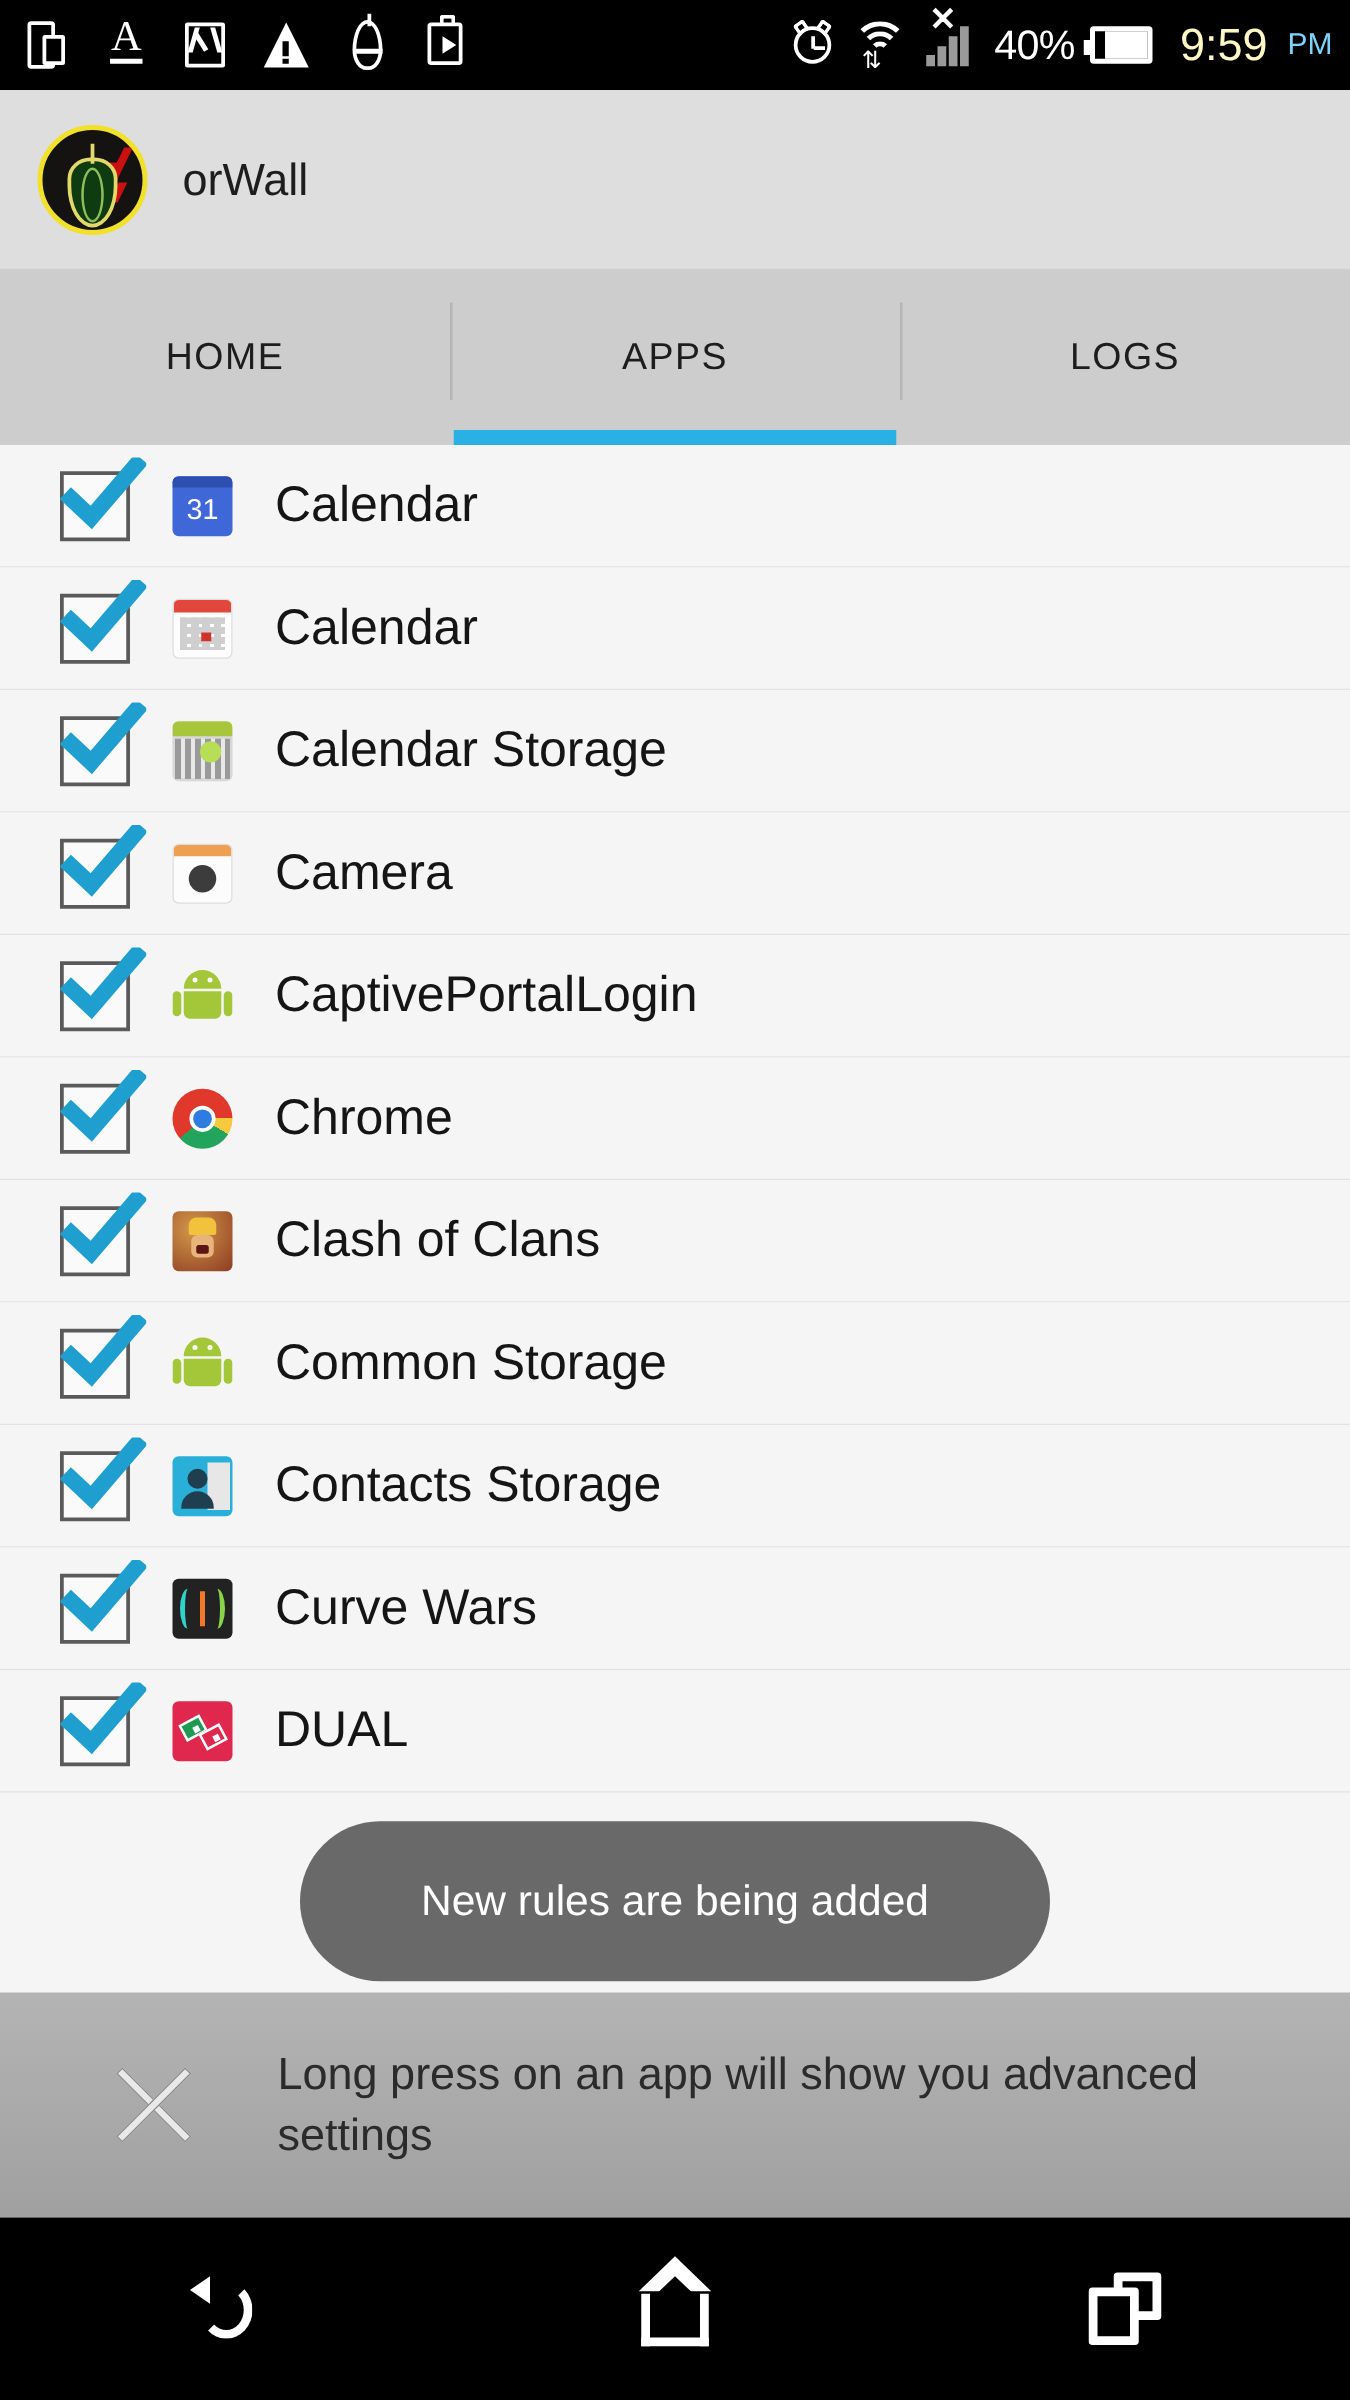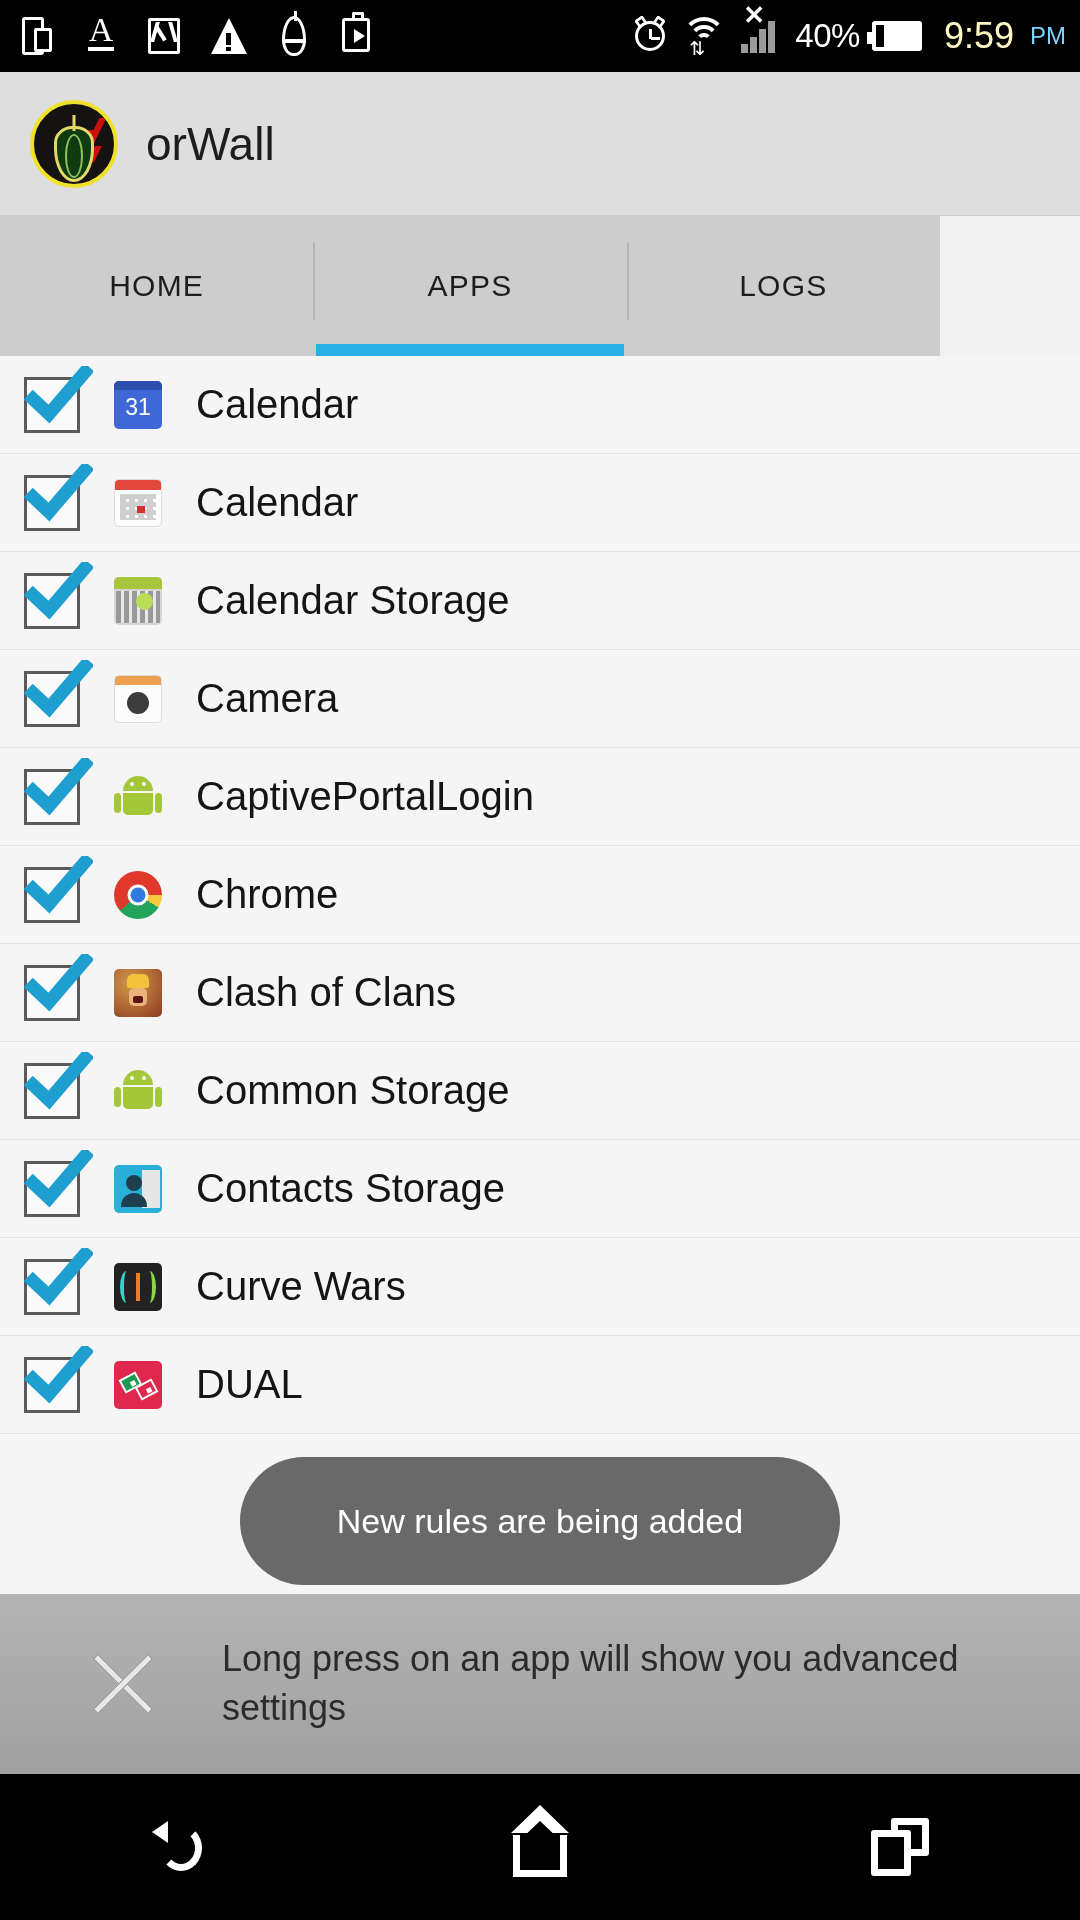--- a/index.html
+++ b/index.html
@@ -83,35 +83,35 @@
   .logo .onion{ position:absolute; left:50%; top:28%; transform:translateX(-50%);
          width:40px; height:56px; border:3px solid #e3d96a;
          border-radius:46% 46% 50% 50%/30% 30% 60% 60%; background:#0f3b10;}
   .logo .onion:before{ content:""; position:absolute; left:50%; top:-14px; transform:translateX(-50%);
          width:3px; height:16px; background:#e3d96a;}
   .logo .onion:after{ content:""; position:absolute; left:50%; top:10%; transform:translateX(-50%);
          width:14px; height:40px; border:2px solid #8fbf5a; border-radius:50%;}
   .logo .bolt{ position:absolute; background:#cc1010; width:7px; height:26px; transform:skewX(-26deg);}
   .logo .bo1{ right:14px; top:14px;} .logo .bo2{ right:24px; top:26px; height:20px;}
   .logo .bo3{ right:16px; top:42px; height:16px;}
-  .app-title{ font-size:46px; color:#1d1d1d; margin-left:28px; font-weight:400;}
-
-  
-  .tabs{ position:absolute; top:216px; left:0; width:940px; height:140px;
+  .app-title{ font-size:36px; color:#1d1d1d; margin-left:28px; font-weight:400;}
+
+  
+  .tabs{ position:absolute; top:216px; left:0; width:1080px; height:140px;
          background:#cdcdcd; display:flex; }
   .tab{ flex:1; display:flex; align-items:center; justify-content:center;
         position:relative; font-size:30px; letter-spacing:1.2px; color:#1d1d1d;}
   .tab + .tab:before{ content:""; position:absolute; left:0; top:26px; bottom:36px; width:2px; background:#b5b5b5;}
   .tab .ind{ position:absolute; left:3px; right:3px; bottom:0; height:12px; background:#29b0e5; display:none;}
   .tab.active .ind{ display:block; }
 
   
   .list{ position:absolute; top:356px; left:0; width:1080px; bottom:326px; overflow:hidden;
          background:#f5f5f5;}
-  .row{ height:98px; display:flex; align-items:center; padding-left:24px;
+  .row{ height:98px; display:flex; align-items:center; padding-left:48px;
         border-bottom:1px solid #e2e2e2; background:#f5f5f5;}
   .cbox{ width:56px; height:56px; border:3px solid #5a5a5a; background:#fafafa;
          position:relative; flex:none; }
   .cbox .ck{ position:absolute; left:-4px; top:-14px; width:70px; height:62px; }
   .appic{ width:48px; height:48px; margin-left:34px; flex:none; position:relative; border-radius:5px; overflow:hidden;}
   .rlabel{ font-size:40px; color:#151515; margin-left:34px; white-space:nowrap;}
 
   
   .ai-gcal{ background:#3f67d8; }
   .ai-gcal .top{ position:absolute; left:0; right:0; top:0; height:9px; background:#2c4fb0;}

